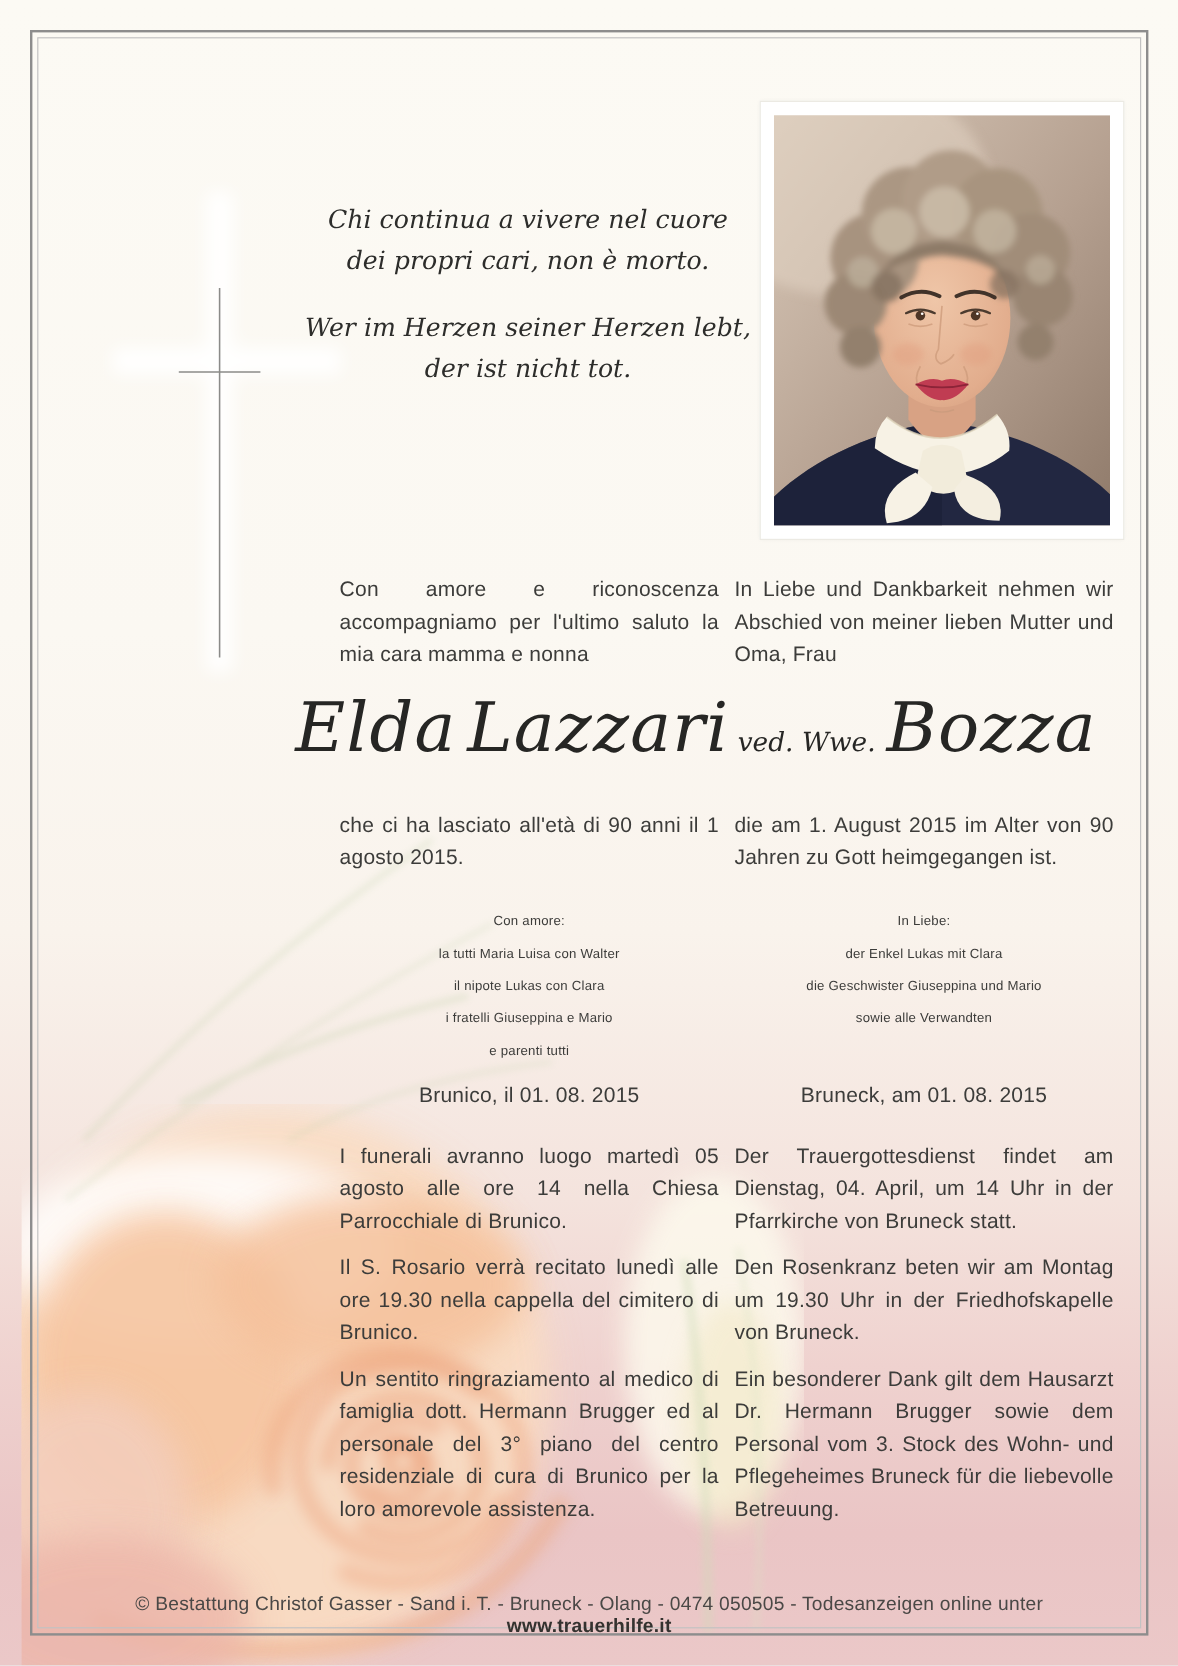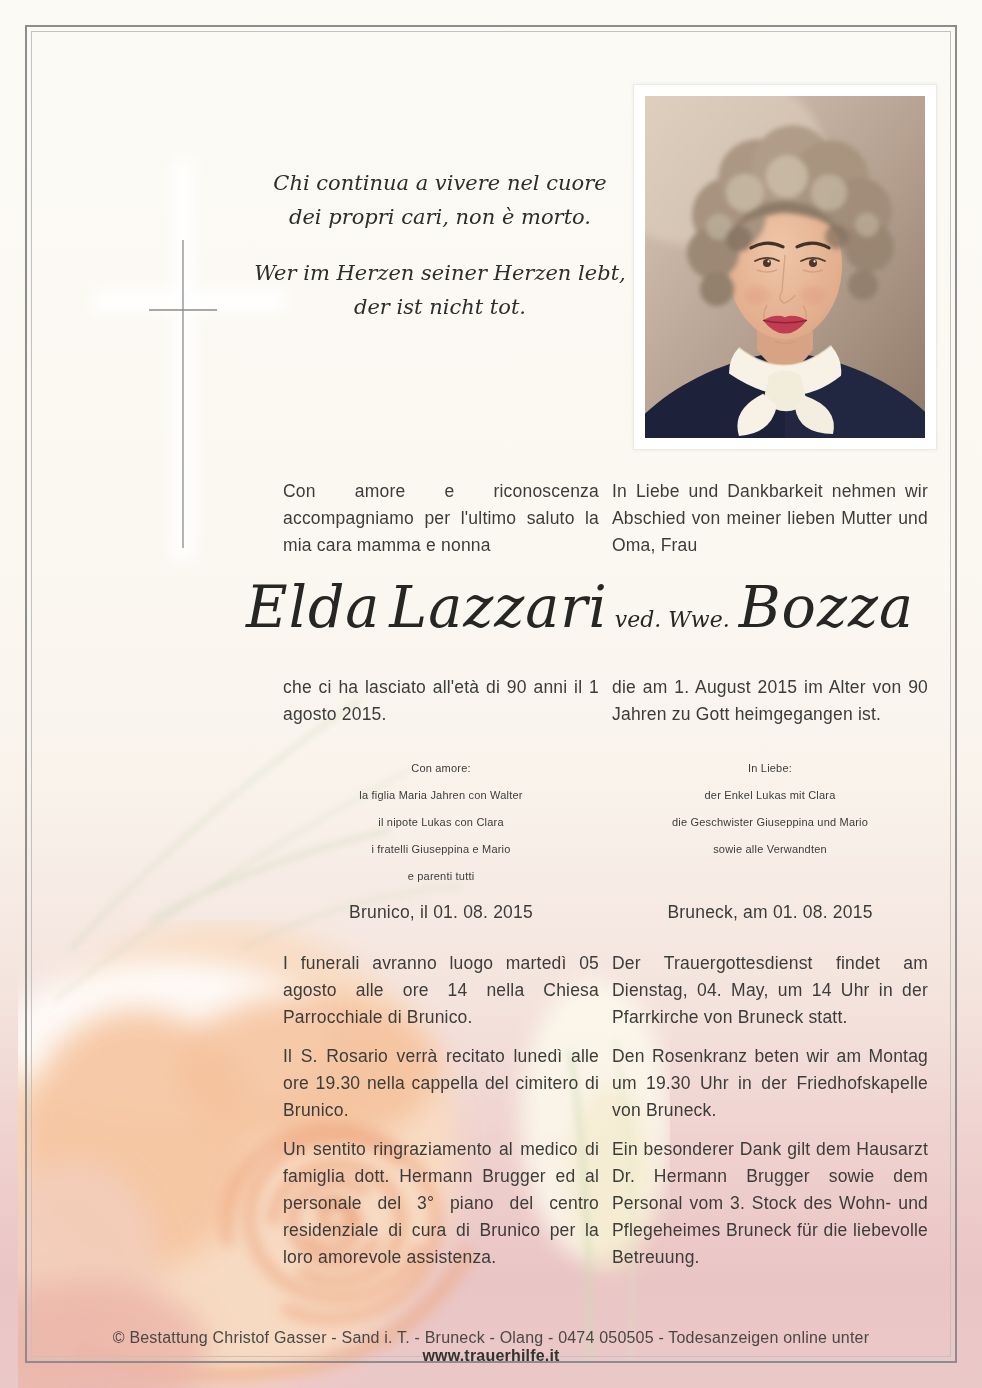--- a/index.html
+++ b/index.html
@@ -212,42 +212,42 @@
 
   <div class="name z">
     <span class="n-big n-first">Elda</span><span class="n-big">Lazzari</span><span class="n-note">ved. Wwe.</span><span class="n-big">Bozza</span>
   </div>
 
   <div class="col col-l death z">che ci ha lasciato all'età di 90 anni il 1 agosto 2015.</div>
   <div class="col col-r death z">die am 1. August 2015 im Alter von 90 Jahren zu Gott heimgegangen ist.</div>
 
   <div class="center-block col-l z">
     <div>Con amore:</div>
-    <div>la figlia Maria Jahren con Walter</div>
+    <div>la tutti Maria Luisa con Walter</div>
     <div>il nipote Lukas con Clara</div>
     <div>i fratelli Giuseppina e Mario</div>
     <div>e parenti tutti</div>
   </div>
   <div class="center-block col-r z">
     <div>In Liebe:</div>
     <div>der Enkel Lukas mit Clara</div>
     <div>die Geschwister Giuseppina und Mario</div>
     <div>sowie alle Verwandten</div>
   </div>
 
   <div class="dateline col-l z">Brunico, il 01. 08. 2015</div>
   <div class="dateline col-r z">Bruneck, am 01. 08. 2015</div>
 
   <div class="col col-l bodycol z">
     <p>I funerali avranno luogo martedì 05 agosto alle ore 14 nella Chiesa Parrocchiale di Brunico.</p>
     <p>Il S. Rosario verrà recitato lunedì alle ore 19.30 nella cappella del cimitero di Brunico.</p>
     <p>Un sentito ringraziamento al medico di famiglia dott. Hermann Brugger ed al personale del 3° piano del centro residenziale di cura di Brunico per la loro amorevole assistenza.</p>
   </div>
   <div class="col col-r bodycol z">
-    <p>Der Trauergottesdienst findet am Dienstag, 04. May, um 14 Uhr in der Pfarrkirche von Bruneck statt.</p>
+    <p>Der Trauergottesdienst findet am Dienstag, 04. April, um 14 Uhr in der Pfarrkirche von Bruneck statt.</p>
     <p>Den Rosenkranz beten wir am Montag um 19.30 Uhr in der Friedhofskapelle von Bruneck.</p>
     <p>Ein besonderer Dank gilt dem Hausarzt Dr. Hermann Brugger sowie dem Personal vom 3. Stock des Wohn- und Pflegeheimes Bruneck für die liebevolle Betreuung.</p>
   </div>
 
   <div class="footer z">
     <span>© Bestattung Christof Gasser - Sand i. T. - Bruneck - Olang - 0474 050505 - Todesanzeigen online unter</span>
     <b>www.trauerhilfe.it</b>
   </div>
 
 </div>

